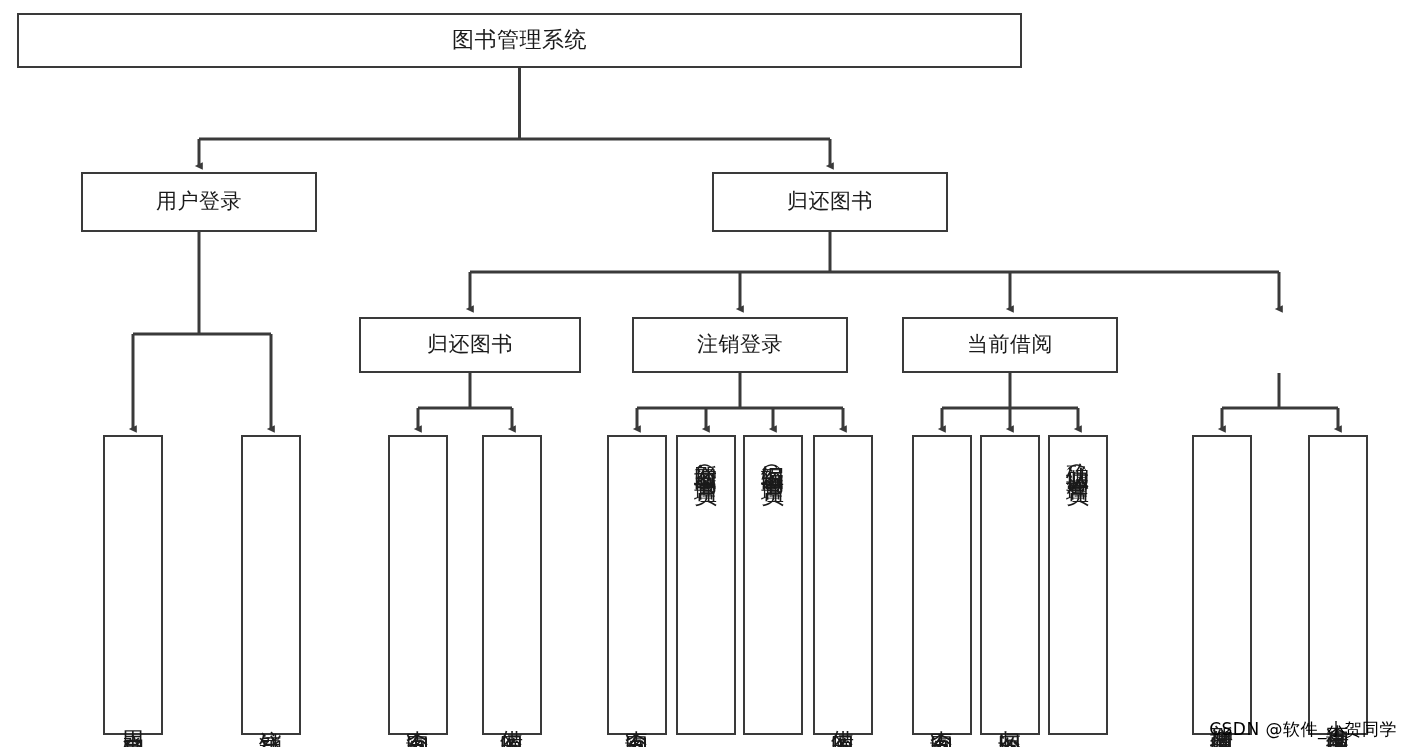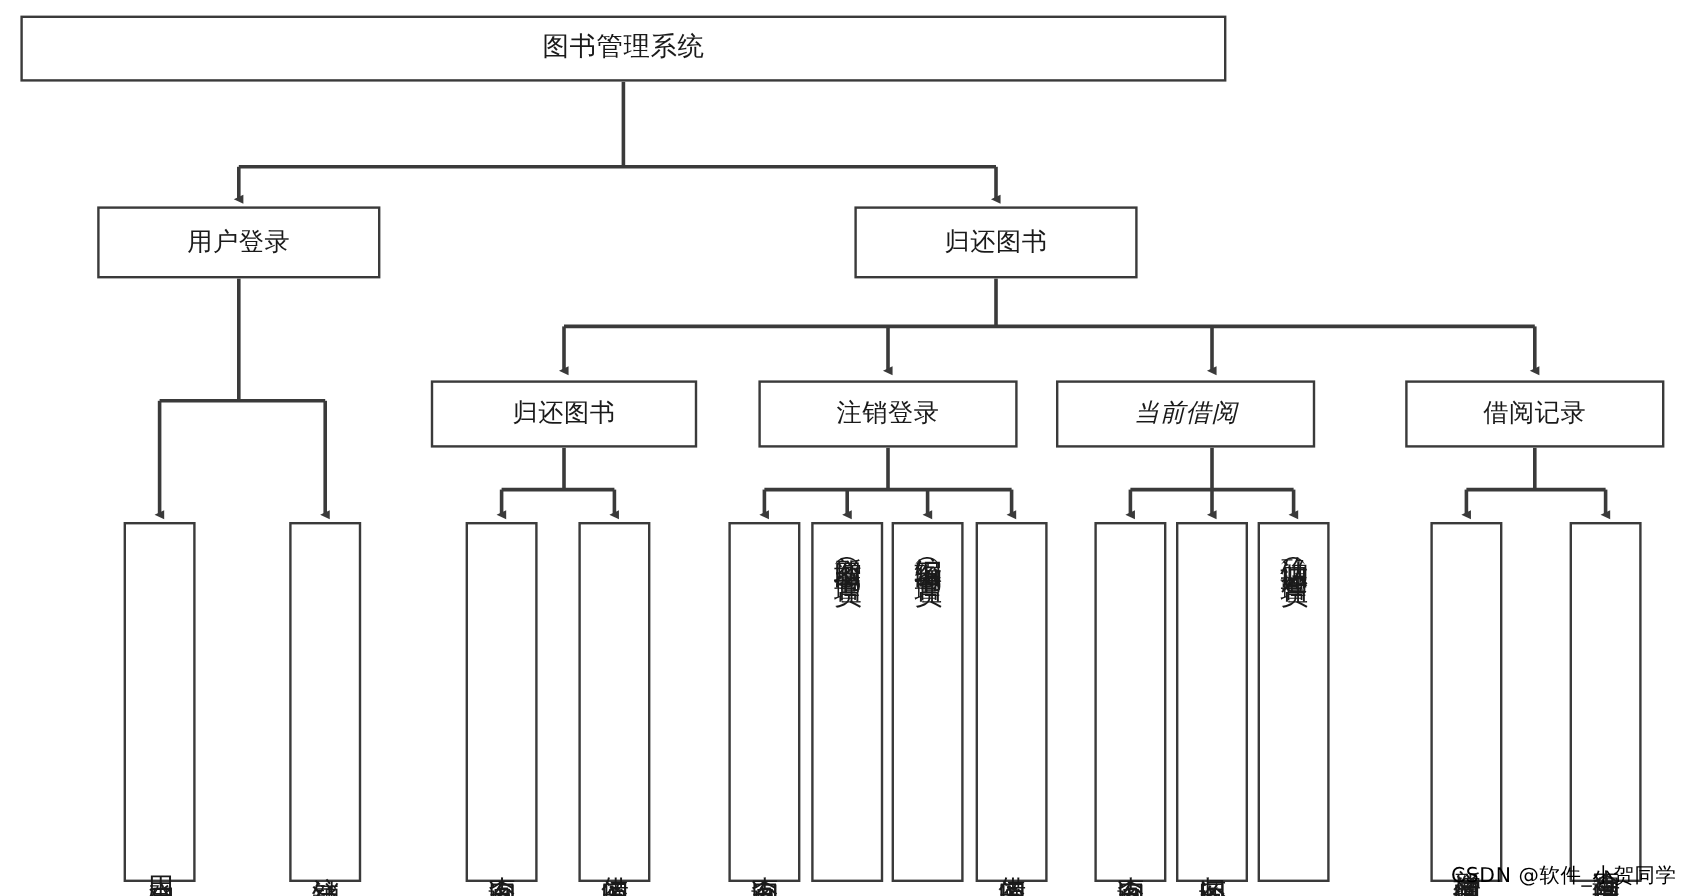--- a/index.html
+++ b/index.html
@@ -146,25 +146,22 @@
   <div class="node node-h" style="left:712px; top:172px; width:236px; height:60px;">
     <span class="node-label">归还图书</span>
   </div>
 
   <div class="node node-h" style="left:359px; top:317px; width:222px; height:56px;">
     <span class="node-label">归还图书</span>
   </div>
   <div class="node node-h" style="left:632px; top:317px; width:216px; height:56px;">
     <span class="node-label">注销登录</span>
   </div>
-  <div class="node node-h" style="left:880px; top:317px; width:216px; height:56px;font-style:italic;">
+  <div class="node node-h" style="left:902px; top:317px; width:216px; height:56px;">
     <span class="node-label">当前借阅</span>
-  </div>
-  <div class="node node-h" style="left:1171px; top:317px; width:216px; height:56px;">
-    <span class="node-label">借阅记录</span>
   </div>
 
   <div class="node node-v" style="left:103px; top:435px; width:60px; height:300px;">
     <span class="node-label">用户登录</span>
   </div>
   <div class="node node-v" style="left:241px; top:435px; width:60px; height:300px;">
     <span class="node-label">注销登录</span>
   </div>
 
   <div class="node node-v" style="left:388px; top:435px; width:60px; height:300px;">

